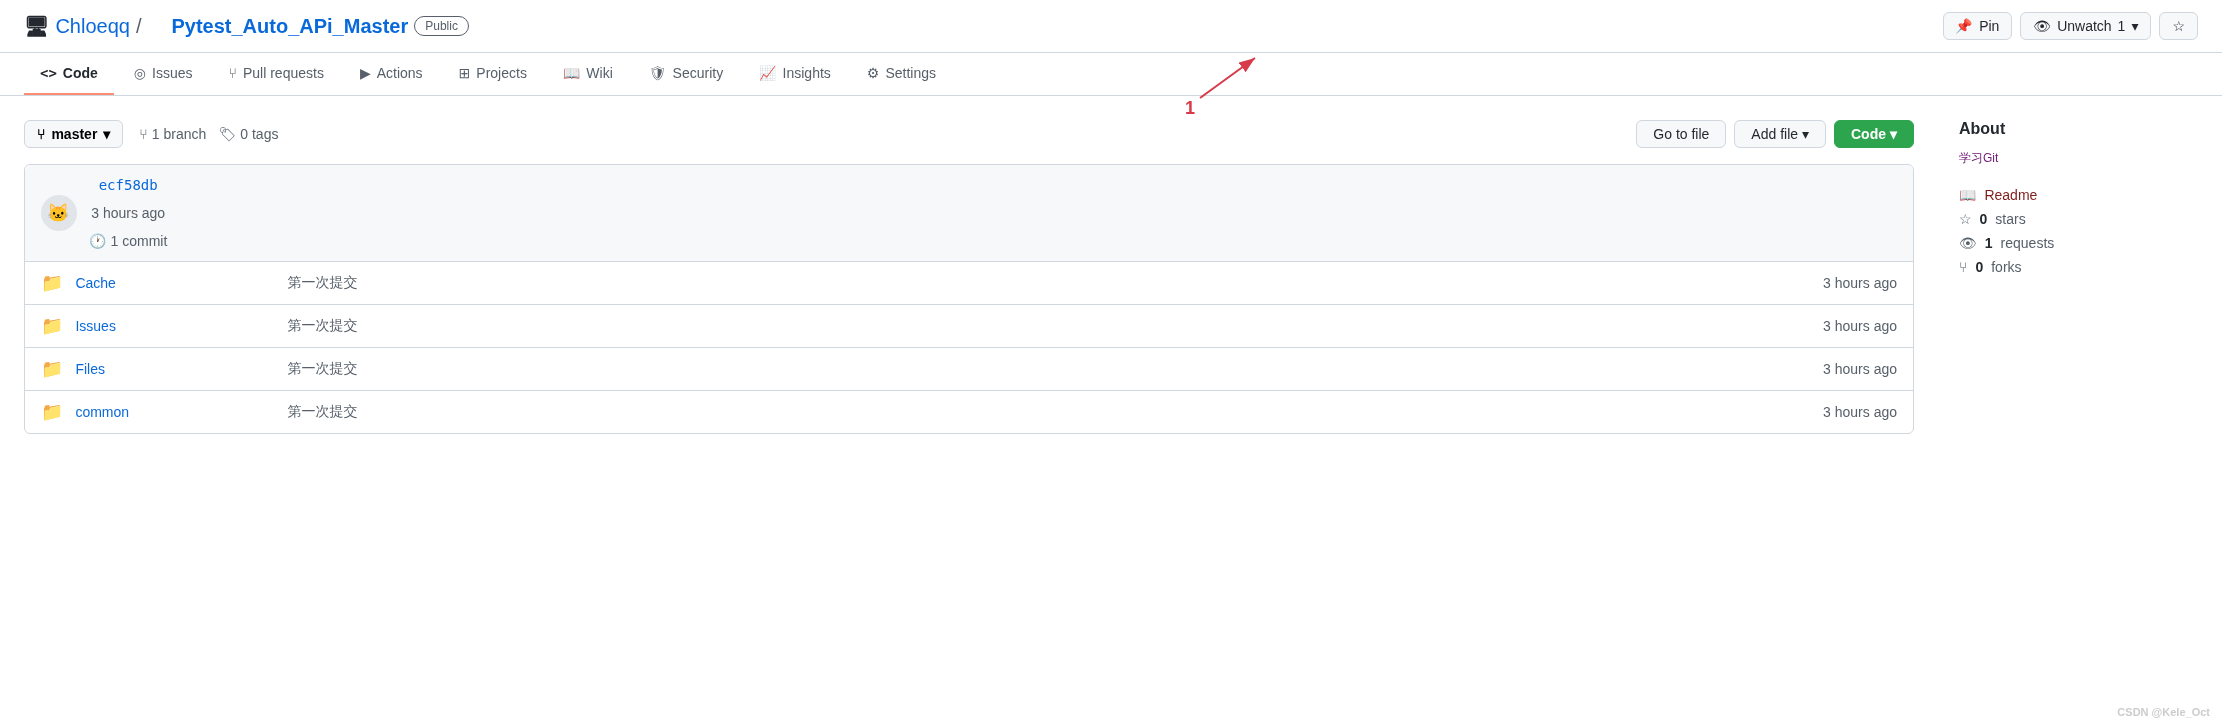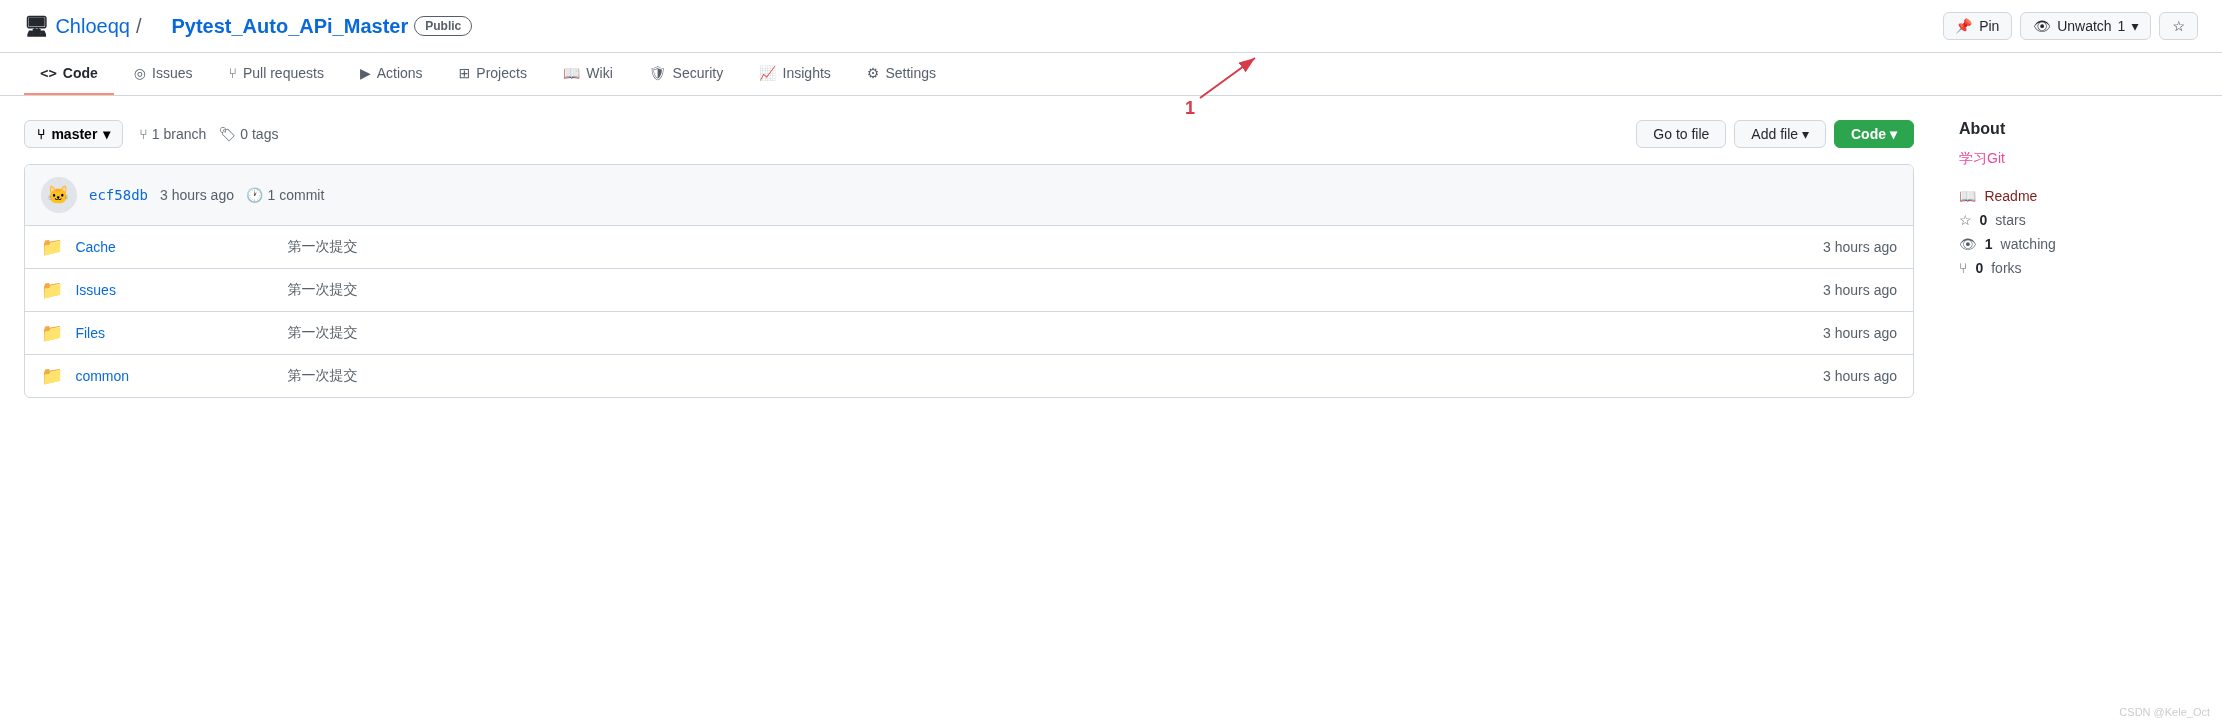--- a/index.html
+++ b/index.html
@@ -36,21 +36,21 @@
     .repo-title .repo-name {
       color: #0969da;
       padding-left: 24px;
     }
     .public-badge {
       border: 1px solid #57606a;
       border-radius: 20px;
       padding: 2px 10px;
       font-size: 12px;
       color: #57606a;
-      font-weight: 700;
+      font-weight: 400;
     }
     .header-actions {
       display: flex;
       align-items: center;
       gap: 8px;
     }
     .btn {
       display: flex;
       align-items: center;
       gap: 6px;
@@ -194,20 +194,21 @@
       flex: 1;
       font-weight: 600;
       font-size: 14px;
     }
     .commit-meta {
       display: flex;
       align-items: center;
       gap: 12px;
       color: #57606a;
       font-size: 14px;
+      flex-direction: column;
     }
     .commit-hash {
       color: #0969da;
       font-family: monospace;
     }
     .commit-count {
       display: flex;
       align-items: center;
       gap: 4px;
       color: #57606a;
@@ -249,23 +250,23 @@
     .about-section {
       font-size: 14px;
       margin-left: 21px;
     }
     .about-title {
       font-size: 16px;
       font-weight: 600;
       margin-bottom: 12px;
     }
     .about-description {
-      color: #ec4899;
+      color: #701a75;
       margin-bottom: 16px;
-      font-size: 14px;
+      font-size: 12px;
     }
     .about-item {
       display: flex;
       align-items: center;
       gap: 8px;
       padding: 4px 0;
       font-size: 14px;
       color: #57606a;
     }
     .about-item a {
@@ -279,20 +280,21 @@
       position: relative;
     }
 
     
     .watermark {
       position: fixed;
       bottom: 8px;
       right: 12px;
       font-size: 11px;
       color: #ccc;
+      font-weight: bold;
     }
   </style>
 </head>
 <body>
 
 <div class="top-header">
   <div class="repo-title">
     <span>🖥</span>
     <a class="owner">Chloeqq</a>
     <span class="separator">/</span>
@@ -455,21 +457,21 @@
         <a>Readme</a>
       </div>
       <div class="about-item">
         <span>☆</span>
         <span class="count">0</span>
         <span>stars</span>
       </div>
       <div class="about-item">
         <span>👁</span>
         <span class="count">1</span>
-        <span>watching</span>
+        <span>requests</span>
       </div>
       <div class="about-item">
         <span>⑂</span>
         <span class="count">0</span>
         <span>forks</span>
       </div>
     </div>
   </div>
 </div>
 

